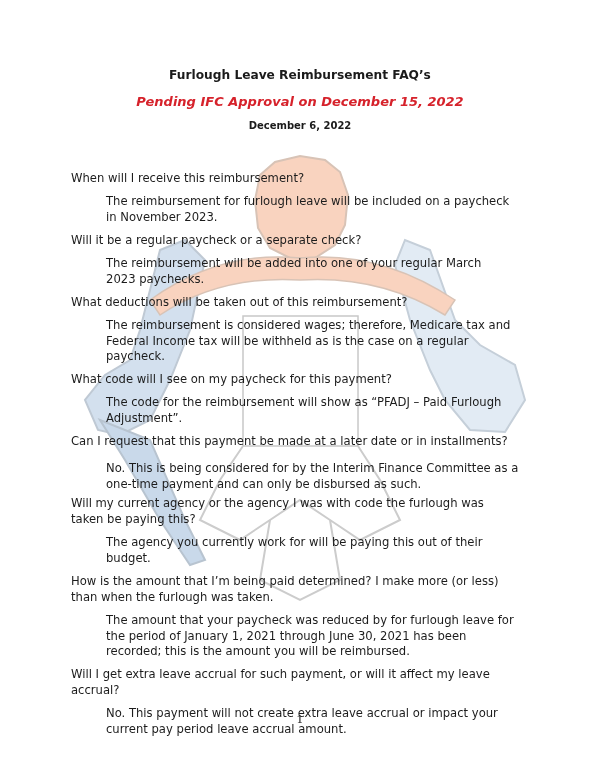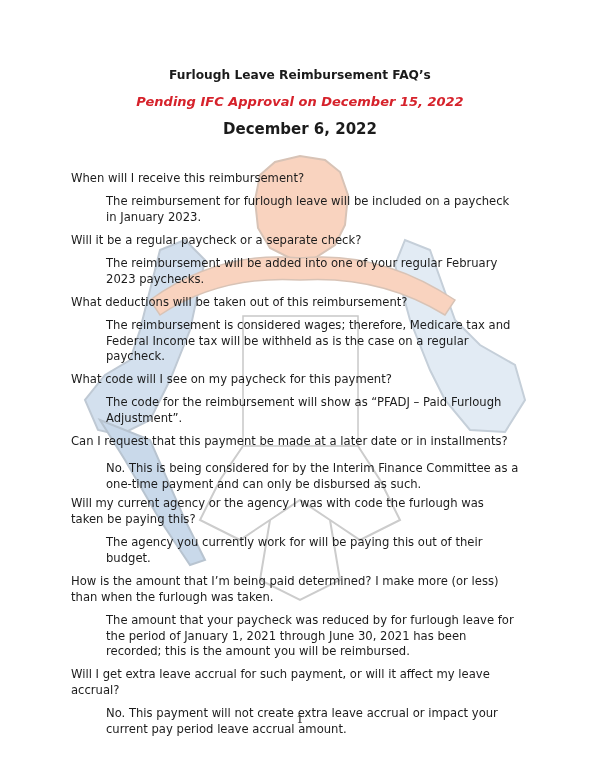--- a/index.html
+++ b/index.html
@@ -8,21 +8,21 @@
       font-family: "DejaVu Sans", sans-serif; color: #1a1a1a;
     }
     .watermark { position: absolute; left: 0; top: 0; width: 600px; height: 776px; z-index: 0; pointer-events: none; }
     .page { position: relative; z-index: 1; }
     .title {
       position: absolute; left: 0; width: 600px; text-align: center;
       font-weight: bold; font-size: 12.2px; color: #1b1b1b;
     }
     .t1 { top: 68px; }
     .t2 { top: 94px; color: #d6222b; font-style: italic; font-size: 13px; }
-    .t3 { top: 120px; font-size: 15px; }
+    .t3 { top: 120px; font-size: 10px; }
     .q, .a {
       position: absolute; font-size: 11.6px; line-height: 15.6px; color: #1c1c1c;
       white-space: pre-line;
       margin-top: 31px;
     }
     .q { left: 71px; width: 470px; }
     .a { left: 106px; width: 440px; }
     .pagenum {
       position: absolute; top: 712px; left: 0; width: 600px; text-align: center;
       font-family: "DejaVu Serif", serif; font-size: 11.5px; color: #222;
@@ -47,24 +47,24 @@
   <path d="M270 520 L260 580 L300 600 L340 580 L330 520" fill="none" stroke="#cccccc" stroke-width="2"></path>
 </svg>
 
 <div class="page">
   <div class="title t1">Furlough Leave Reimbursement FAQ’s</div>
   <div class="title t2">Pending IFC Approval on December 15, 2022</div>
   <div class="title t3">December 6, 2022</div>
 
   <div class="q" style="top:140px">When will I receive this reimbursement?</div>
   <div class="a" style="top:163px">The reimbursement for furlough leave will be included on a paycheck
-in January 2023.</div>
+in November 2023.</div>
 
   <div class="q" style="top:202px">Will it be a regular paycheck or a separate check?</div>
-  <div class="a" style="top:225px">The reimbursement will be added into one of your regular February
+  <div class="a" style="top:225px">The reimbursement will be added into one of your regular March
 2023 paychecks.</div>
 
   <div class="q" style="top:264px">What deductions will be taken out of this reimbursement?</div>
   <div class="a" style="top:287px">The reimbursement is considered wages; therefore, Medicare tax and
 Federal Income tax will be withheld as is the case on a regular
 paycheck.</div>
 
   <div class="q" style="top:341px">What code will I see on my paycheck for this payment?</div>
   <div class="a" style="top:364px">The code for the reimbursement will show as “PFADJ – Paid Furlough
 Adjustment”.</div>

